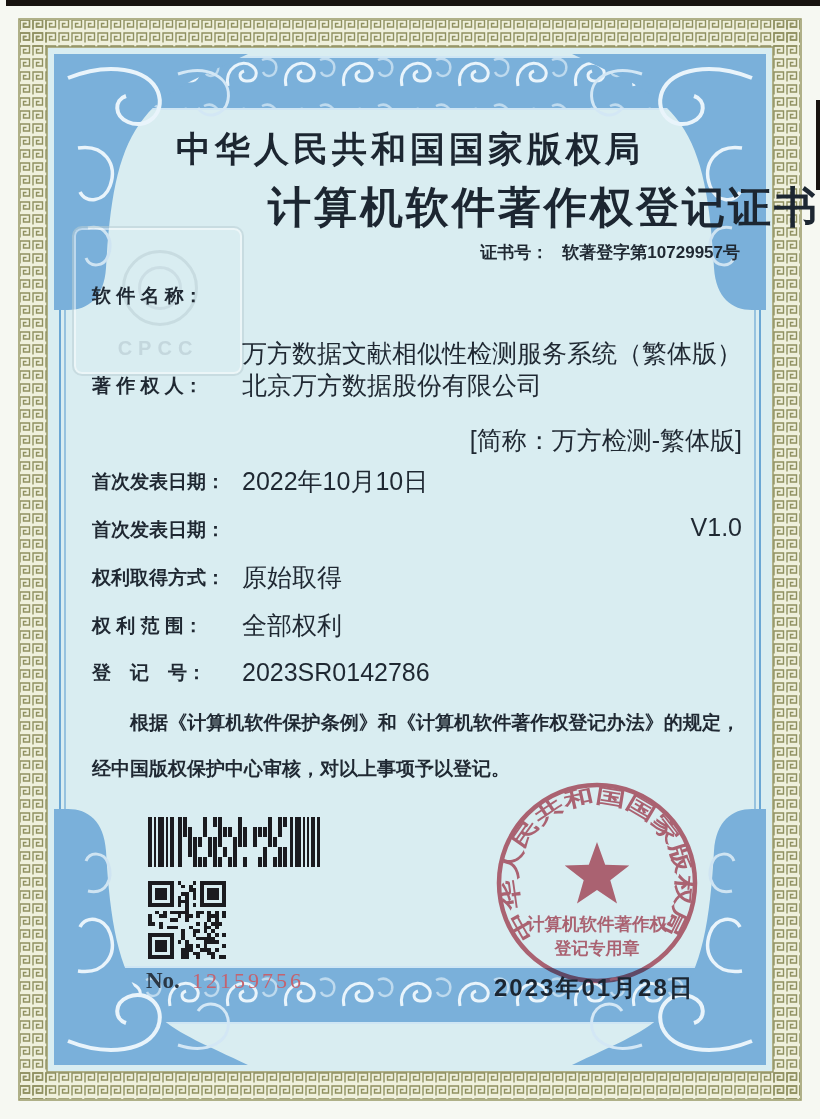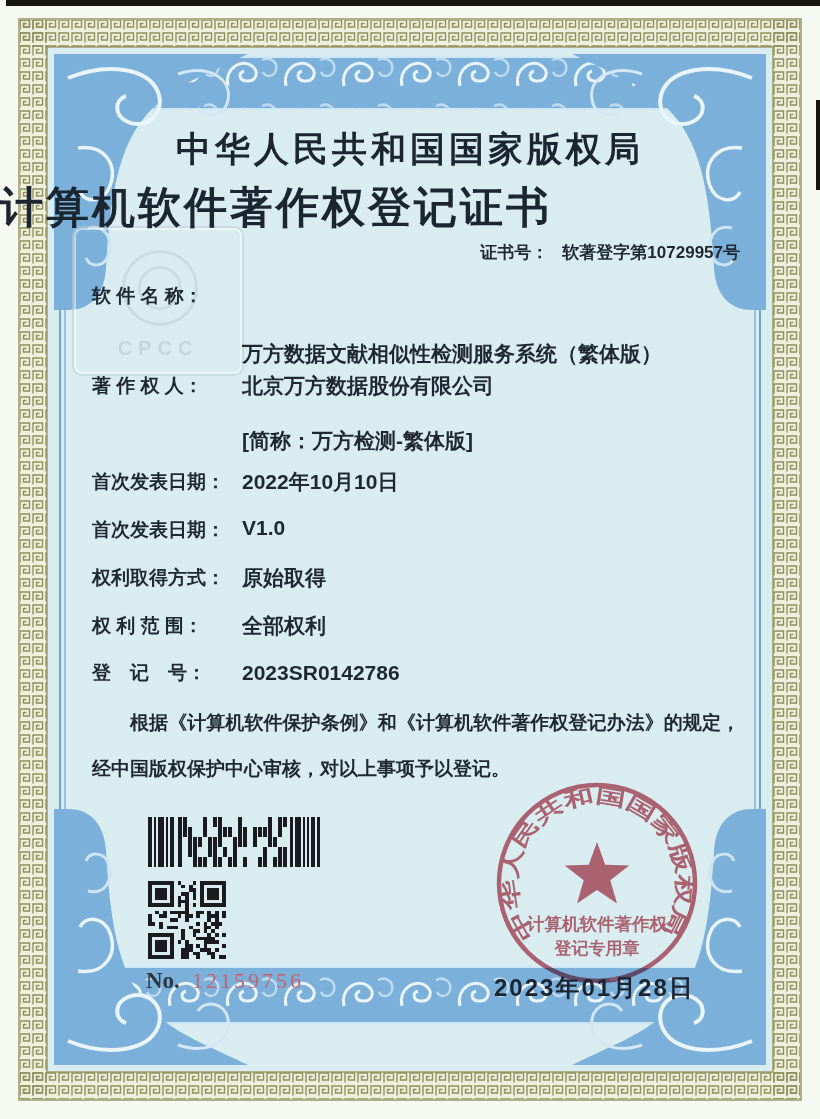--- a/index.html
+++ b/index.html
@@ -36,37 +36,37 @@
     position:absolute;left:0;right:0;bottom:14px;text-align:center;
     font-size:20px;font-weight:bold;letter-spacing:6px;color:rgba(186,205,212,.7);
   }
 
   .authority{
     position:absolute;top:126px;left:0;right:0;text-align:center;
     font-family:"Liberation Serif","DejaVu Serif",serif;
     font-size:35px;font-weight:bold;letter-spacing:4px;color:#1c2631;
   }
   .main-title{
-    position:absolute;top:179px;left:0;right:0;text-align:left;
+    position:absolute;top:179px;left:0;right:0;text-align:right;
     font-family:"Liberation Serif","DejaVu Serif",serif;
     font-size:43px;font-weight:bold;letter-spacing:3px;color:#1c2631;
   }
   .cert-line{
     position:absolute;top:241px;right:80px;
     font-size:17px;font-weight:bold;color:#1f2832;
   }
   .cert-line .sep{display:inline-block;width:14px;}
 
   .field-row{position:absolute;left:92px;display:flex;align-items:flex-start;}
   .field-label{
     width:150px;flex:0 0 150px;white-space:pre;
     font-size:19px;font-weight:bold;color:#1f2832;line-height:29px;
   }
   .field-value{
-    font-size:21px;font-weight:bold;color:#1f2832;line-height:29px;white-space:pre;
+    font-size:25px;font-weight:normal;color:#1f2832;line-height:29px;white-space:pre;text-align:right;
   }
   .field-value span{display:block;}
 
   .statement{
     position:absolute;left:92px;right:80px;top:700px;
     font-size:19px;font-weight:bold;color:#1f2832;line-height:46px;
     text-indent:2em;text-align:justify;
   }
 
   .barcode{position:absolute;left:148px;top:817px;width:172px;height:50px;}

